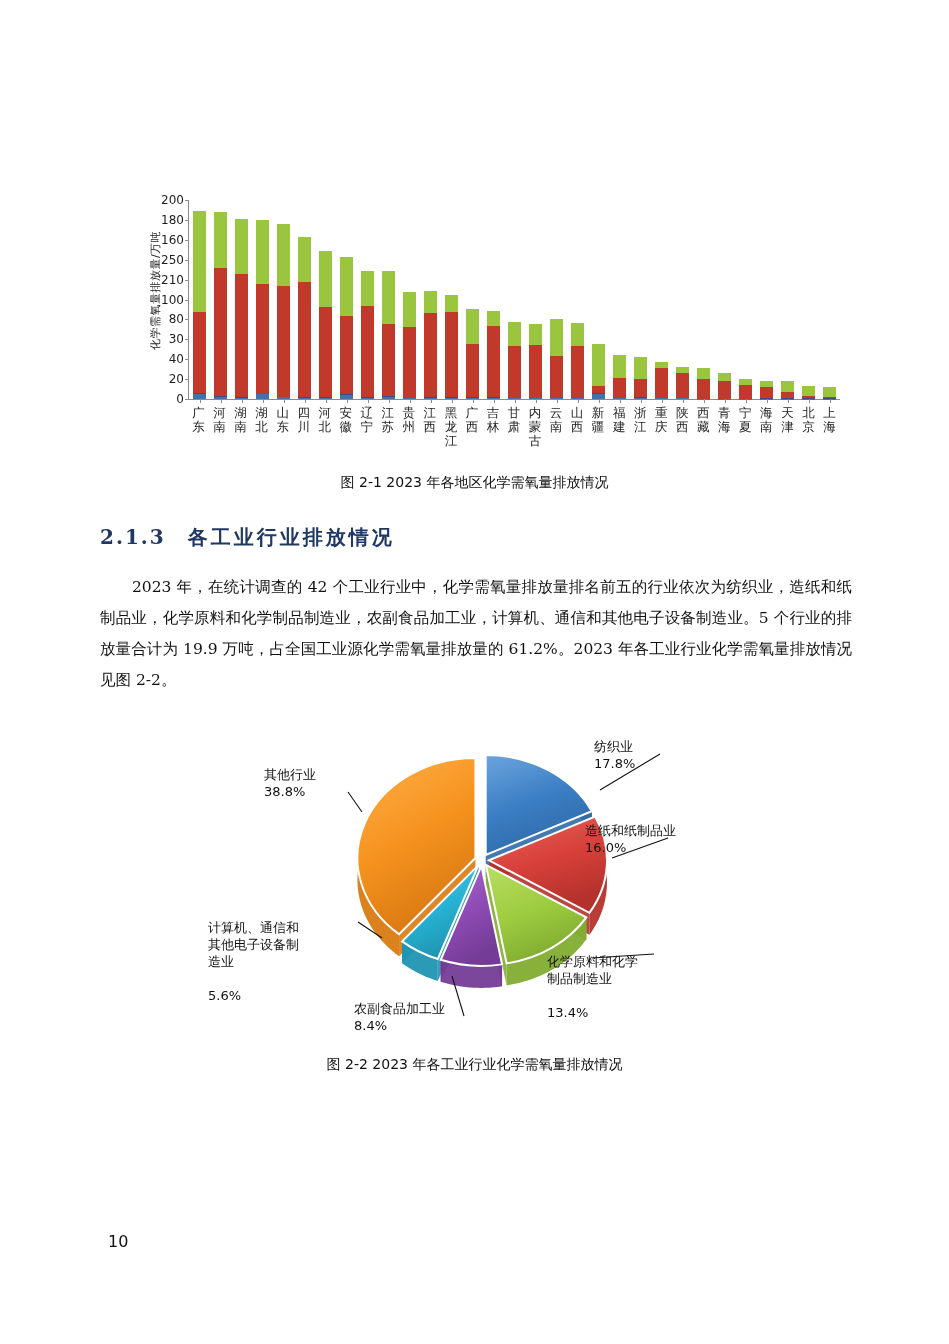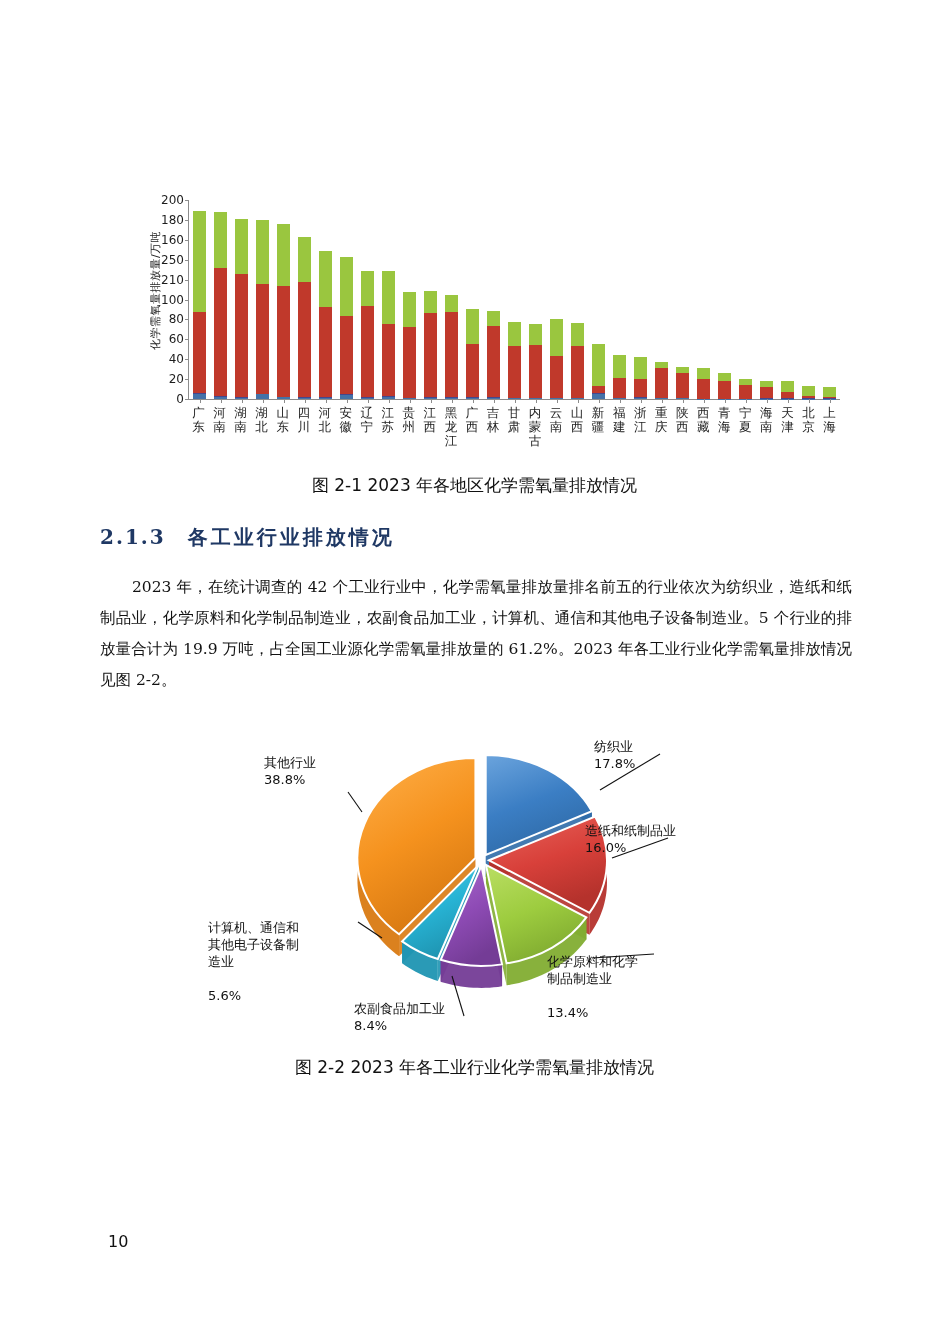--- a/index.html
+++ b/index.html
@@ -53,21 +53,21 @@
 
   #fig1 .xlabels { position:absolute; left:76px; top:228px; width:652px; display:flex; }
   #fig1 .xlab {
     flex:1 1 0; text-align:center; font-size:12.5px; line-height:14px;
     color:#1d1d1d; font-family:"DejaVu Sans","Liberation Sans",sans-serif;
   }
   #fig1 .xlab span { display:block; }
 
   .caption {
     position:absolute; width:100%; text-align:center;
-    font-size:17px; color:#111; font-family:"DejaVu Sans","Liberation Sans",sans-serif;
+    font-size:14px; color:#111; font-family:"DejaVu Sans","Liberation Sans",sans-serif;
   }
   #cap1 { left:0; top:474px; }
 
   
   #heading {
     position:absolute; left:100px; top:524px;
     font-size:20px; font-weight:bold; color:#1f3864;
     font-family:"DejaVu Serif","Liberation Serif",serif;
     letter-spacing:1px;
   }
@@ -111,21 +111,21 @@
     <div class="ylabel">化学需氧量排放量/万吨</div>
 
     <div class="plot">
       <div class="yticks">
           <div class="ytick" style="top: 100%;">0</div>
           <div class="ytickmark" style="top: 100%;"></div>
           <div class="ytick" style="top: 90%;">20</div>
           <div class="ytickmark" style="top: 90%;"></div>
           <div class="ytick" style="top: 80%;">40</div>
           <div class="ytickmark" style="top: 80%;"></div>
-          <div class="ytick" style="top: 70%;">60</div>
+          <div class="ytick" style="top: 70%;">30</div>
           <div class="ytickmark" style="top: 70%;"></div>
           <div class="ytick" style="top: 60%;">80</div>
           <div class="ytickmark" style="top: 60%;"></div>
           <div class="ytick" style="top: 50%;">100</div>
           <div class="ytickmark" style="top: 50%;"></div>
           <div class="ytick" style="top: 40%;">210</div>
           <div class="ytickmark" style="top: 40%;"></div>
           <div class="ytick" style="top: 30%;">250</div>
           <div class="ytickmark" style="top: 30%;"></div>
           <div class="ytick" style="top: 20%;">160</div>
@@ -649,21 +649,21 @@
       <div>8.4%</div>
     </div>
 
     <div class="pielabel" style="left:96px; top:172px; width:150px; white-space:pre-line;">
       <div>计算机、通信和
 其他电子设备制
 造业</div>
       <div>5.6%</div>
     </div>
 
-    <div class="pielabel" style="left:152px; top:24px; width:120px;">
+    <div class="pielabel" style="left:152px; top:36px; width:120px;">
       <div>其他行业</div>
       <div>38.8%</div>
     </div>
   </div>
 
   <div class="caption" id="cap2">图 2-2    2023 年各工业行业化学需氧量排放情况</div>
 
   <div id="pageno">10</div>
 
 </div>

